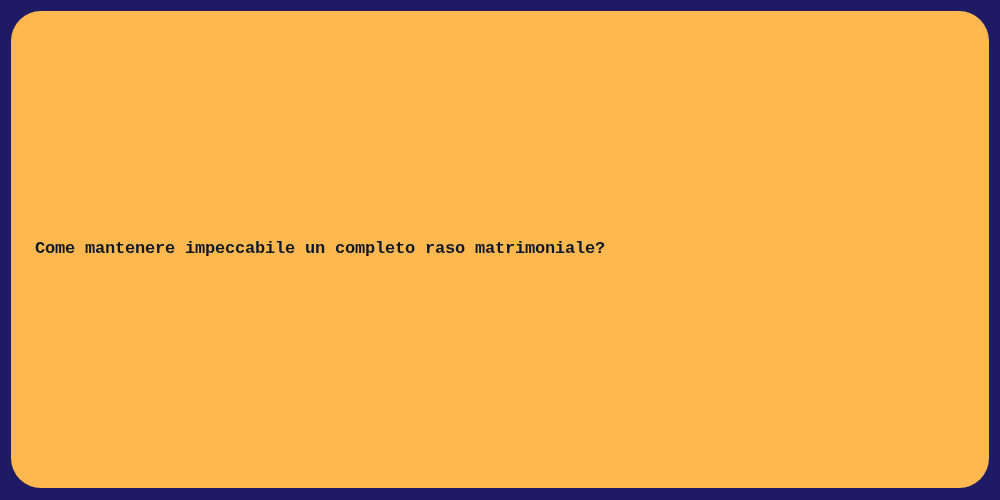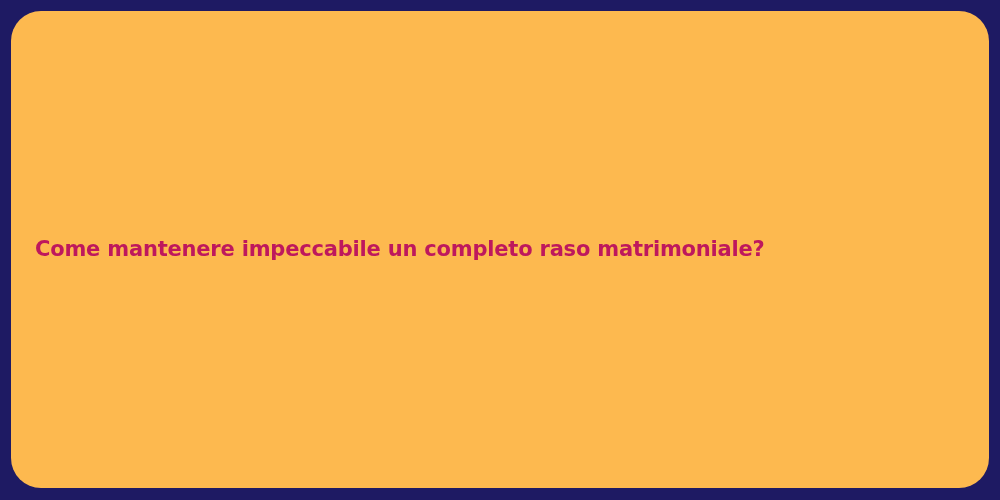--- a/index.html
+++ b/index.html
@@ -49,16 +49,16 @@
     white-space: nowrap;
   }
 </style>
 </head>
 <body>
 
 <div class="card-frame" style="background: rgb(30, 26, 99); padding: 11px 11px 12px;">
 
   <div class="card-panel" style="background: rgb(253, 185, 79); border-radius: 30px;">
 
-    <h1 class="headline" style="color: #be185d; font-size: 21px;">Come mantenere impeccabile un completo raso matrimoniale?</h1>
+    <h1 class="headline" style="color: #0f172a; font-size: 17px; font-family: Liberation Mono, monospace;">Come mantenere impeccabile un completo raso matrimoniale?</h1>
 
   </div>
 </div>
 
 </body></html>

